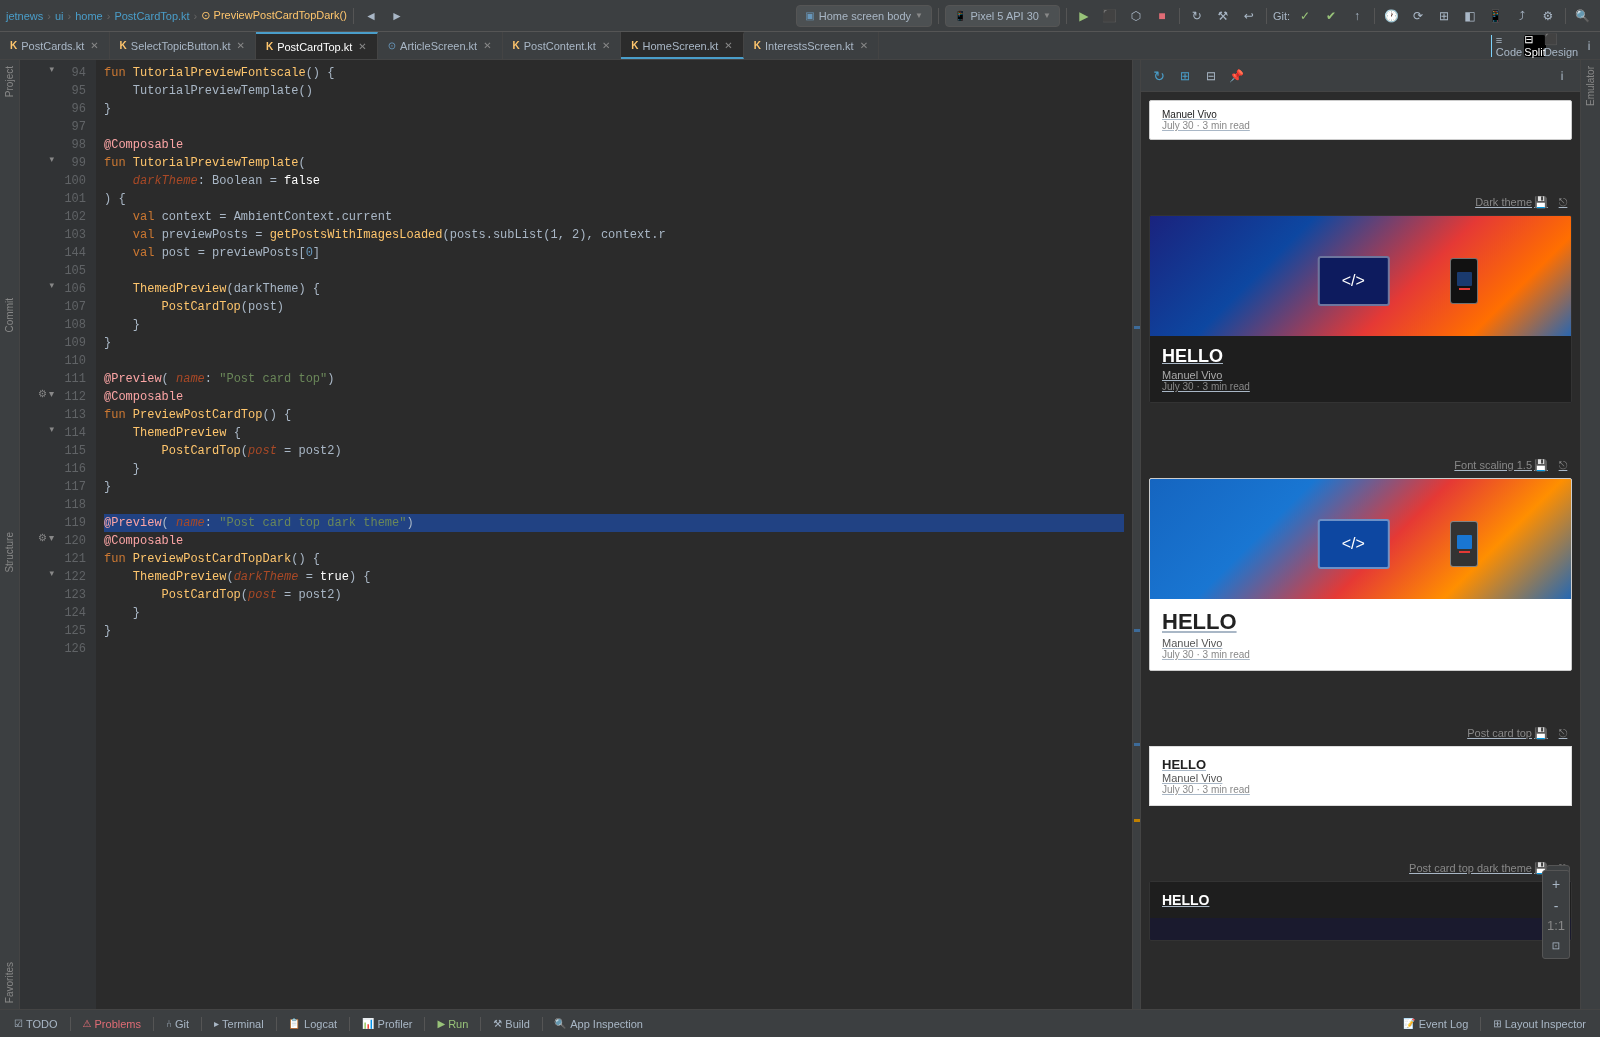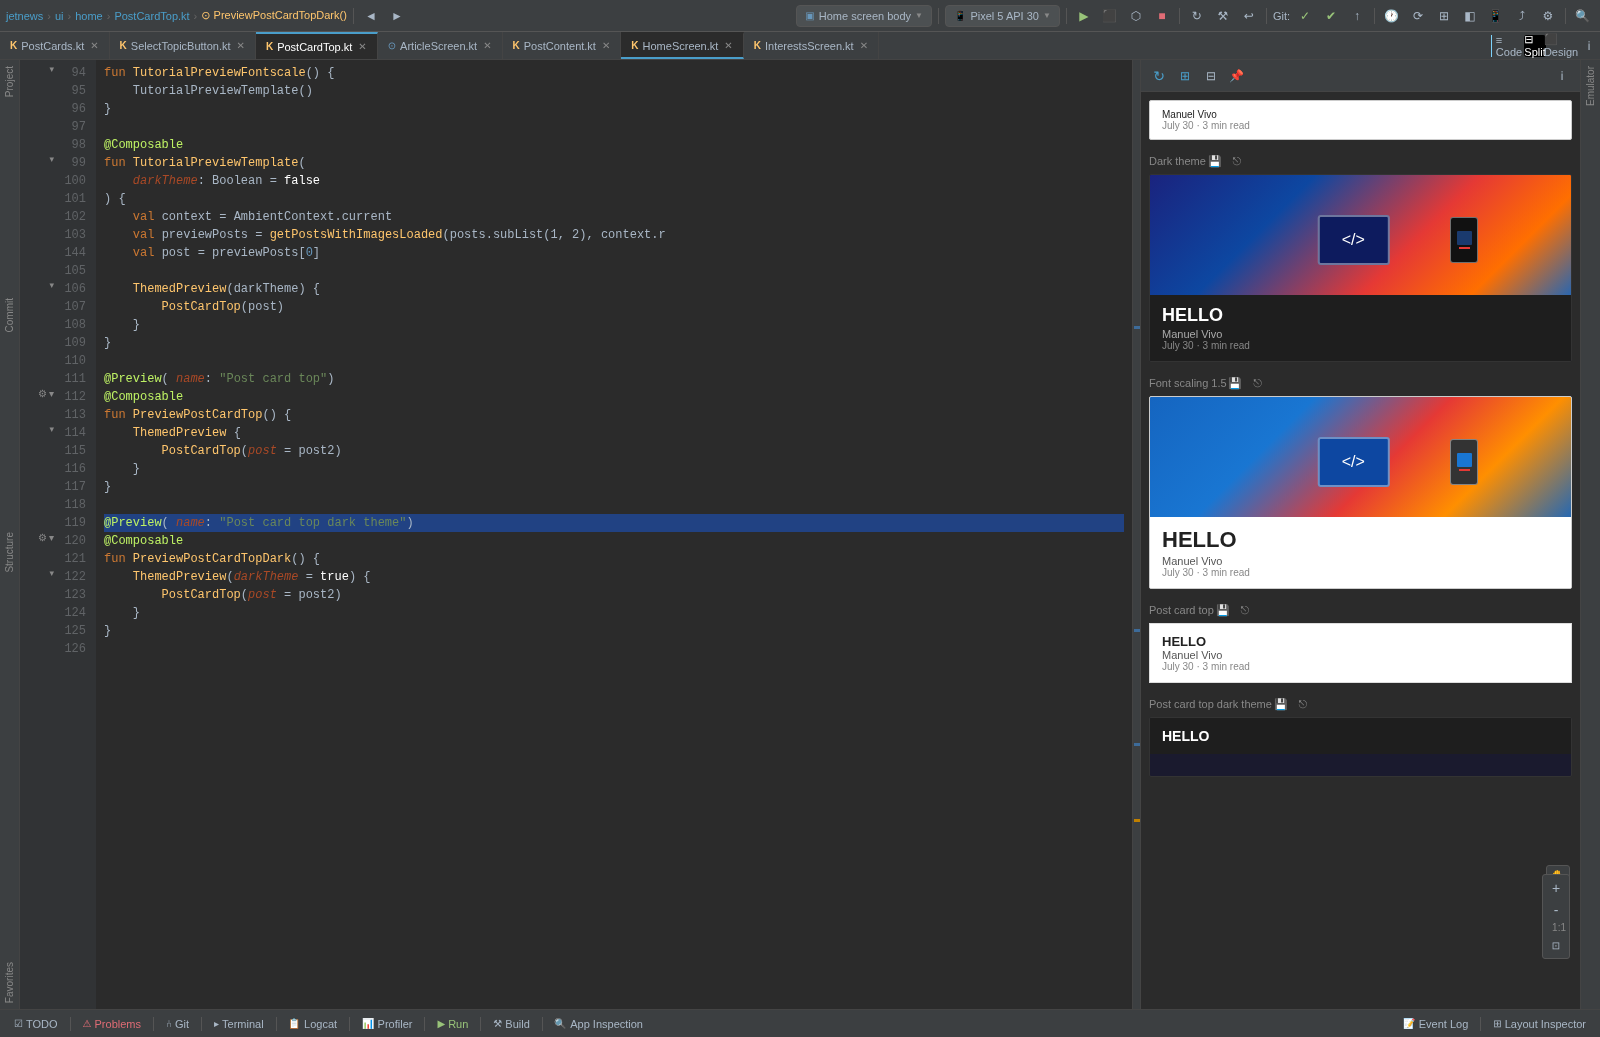--- a/index.html
+++ b/index.html
@@ -50,21 +50,21 @@
     }
     .code-line { height: 18px; white-space: pre; display: flex; align-items: center; }
     .code-line.highlighted { background: #214283; }
 
     
     .kw { color: #cc7832; }
     .fn { color: #ffc66d; }
     .str { color: #6a8759; }
     .var { color: #a9b7c6; }
     .cls { color: #a9b7c6; }
-    .ann { color: #bef264; }
+    .ann { color: #fca5a5; }
     .num { color: #6897bb; }
     .param { color: #aa4926; font-style: italic; }
     .bool { color: #ffffff; }
     .call { color: #a9b7c6; }
 
     
     .code-margin { width: 36px; flex-shrink: 0; background: #313335; display: flex; flex-direction: column; }
     .margin-line { height: 18px; display: flex; align-items: center; justify-content: flex-end; padding-right: 2px; gap: 1px; }
     .margin-icon { color: #888; font-size: 9px; cursor: pointer; }
 
@@ -77,23 +77,23 @@
     }
     .preview-toolbar-icon { width: 20px; height: 20px; display: flex; align-items: center; justify-content: center; cursor: pointer; color: #a9b7c6; border-radius: 3px; }
     .preview-toolbar-icon.active { color: #4a9eca; }
     .preview-spacer { flex: 1; }
 
     .preview-content {
       flex: 1; overflow-y: auto; padding: 8px; display: flex; flex-direction: column; gap: 12px;
     }
 
     
-    .preview-group { display: flex; flex-direction: column; gap: 4px; }
+    .preview-group { display: flex; flex-direction: column; gap: 4px; text-decoration: underline; }
     .preview-label {
-      display: flex; align-items: center; justify-content: flex-start; color: #888; font-size: 11px;
+      display: flex; align-items: center; justify-content: flex-end; color: #888; font-size: 11px; margin-top: 41px;
     }
     .preview-label-icons { display: flex; gap: 4px; }
     .preview-label-icon { width: 18px; height: 18px; display: flex; align-items: center; justify-content: center; cursor: pointer; color: #888; font-size: 11px; }
 
     .preview-card {
       background: #fff; border-radius: 2px; overflow: hidden;
     }
     .preview-card.dark-card {
       background: #1a1a2e;
     }
@@ -133,21 +133,21 @@
     .status-item .icon { font-size: 10px; }
     .status-sep { width: 1px; height: 14px; background: #555; }
     .status-spacer { flex: 1; }
     .status-error { color: #e06c75; }
 
     
     ::-webkit-scrollbar { width: 8px; height: 8px; }
     ::-webkit-scrollbar-track { background: #3c3f41; }
     ::-webkit-scrollbar-thumb { background: #555; border-radius: 4px; }
     .zoom-btn { width: 22px; height: 22px; display: flex; align-items: center; justify-content: center; cursor: pointer; color: #a9b7c6; font-size: 14px; border-radius: 2px; }
-    .zoom-label { font-size: 10px; color: #888; text-align: right; padding: 1px; }
+    .zoom-label { font-size: 13px; color: #888; text-align: center; padding: 1px; }
     .hand-icon { width: 24px; height: 24px; background: #3c3f41; border: 1px solid #555; border-radius: 3px; display: flex; align-items: center; justify-content: center; cursor: pointer; color: #a9b7c6; font-size: 14px; }
     .panel-vert-label { writing-mode: vertical-rl; transform: rotate(180deg); font-size: 10px; color: #888; padding: 6px 3px; cursor: pointer; user-select: none; }
   </style>
 </head>
 <body>
 
 <div class="top-toolbar">
   <span class="breadcrumb">
     <span style="color:#4a9eca;">jetnews</span>
     <span class="sep">›</span>

